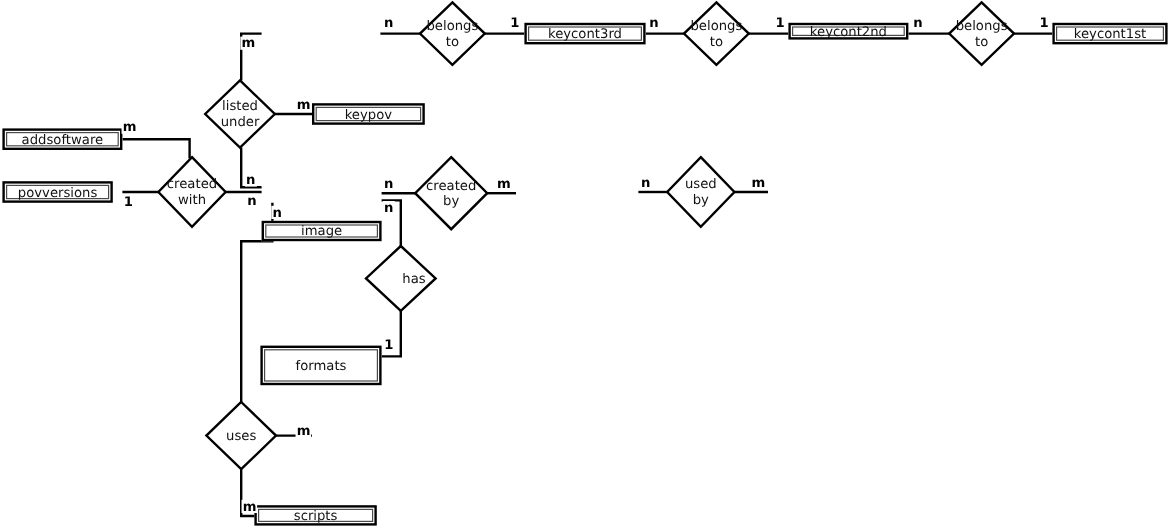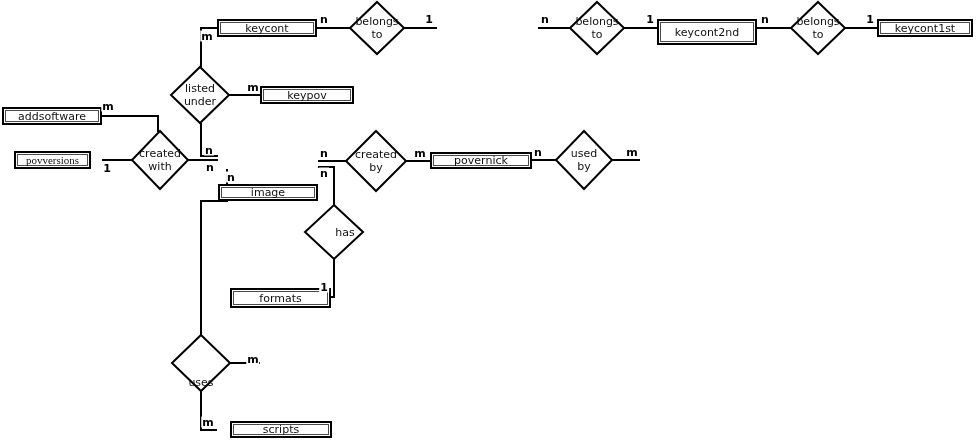--- a/index.html
+++ b/index.html
@@ -117,49 +117,46 @@
 to</div>
     <div class="rel-label" style="left: 200px; top: 95px;">listed
 under</div>
     <div class="rel-label" style="left: 160px; top: 160px;">created
 with</div>
     <div class="rel-label" style="left: 376px; top: 161px;">created
 by</div>
     <div class="rel-label" style="left: 584px; top: 160px;">used
 by</div>
     <div class="rel-label" style="left: 334px; top: 232px; margin-left: 11px;">has</div>
-    <div class="rel-label" style="left: 201px; top: 382px; text-align: right;">uses</div>
-    <div class="entity" style="left: 217px; top: 19px; width: 100px; height: 18px;">
-      <div class="entity-inner">keycont</div>
+    <div class="rel-label" style="left: 201px; top: 363px; text-align: right;">uses</div>
+    <div class="entity" style="left: 437px; top: 19px; width: 101px; height: 18px;">
+      <div class="entity-inner">keycont3rd</div>
     </div>
-    <div class="entity" style="left: 657px; top: 19px; width: 100px; height: 26px;">
+    <div class="entity" style="left: 657px; top: 19px; width: 100px; height: 14px;">
       <div class="entity-inner">keycont2nd</div>
     </div>
     <div class="entity" style="left: 877px; top: 19px; width: 96px; height: 18px;">
       <div class="entity-inner">keycont1st</div>
     </div>
     <div class="entity" style="left: 260px; top: 86px; width: 94px; height: 18px;">
       <div class="entity-inner">keypov</div>
     </div>
     <div class="entity" style="left: 2px; top: 107px; width: 100px; height: 18px; justify-content: flex-end;">
       <div class="entity-inner">addsoftware</div>
     </div>
-    <div class="entity" style="left: 14px; top: 151px; width: 77px; height: 18px; font-family: Liberation Serif, serif;">
+    <div class="entity" style="left: 2px; top: 151px; width: 92px; height: 18px;">
       <div class="entity-inner">povversions</div>
     </div>
     <div class="entity" style="left: 218px; top: 152px; width: 100px; height: 17px; margin-top: 32px;">
       <div class="entity-inner">image</div>
     </div>
-    <div class="entity" style="left: 430px; top: 152px; width: 102px; height: 17px;">
-      <div class="entity-inner">povernick</div>
-    </div>
-    <div class="entity" style="left: 230px; top: 288px; width: 101px; height: 20px;">
+    <div class="entity" style="left: 217px; top: 288px; width: 101px; height: 33px;">
       <div class="entity-inner">formats</div>
     </div>
-    <div class="entity" style="left: 230px; top: 421px; width: 102px; height: 17px;">
+    <div class="entity" style="left: 212px; top: 421px; width: 102px; height: 17px;">
       <div class="entity-inner">scripts</div>
     </div>
     <div class="card-label" style="left: 324px; top: 19px;">n</div>
     <div class="card-label" style="left: 429px; top: 19px;">1</div>
     <div class="card-label" style="left: 545px; top: 19px;">n</div>
     <div class="card-label" style="left: 650px; top: 19px;">1</div>
     <div class="card-label" style="left: 765px; top: 19px;">n</div>
     <div class="card-label" style="left: 870px; top: 19px;">1</div>
     <div class="card-label" style="left: 207px; top: 36px;">m</div>
     <div class="card-label" style="left: 253px; top: 87px;">m</div>

